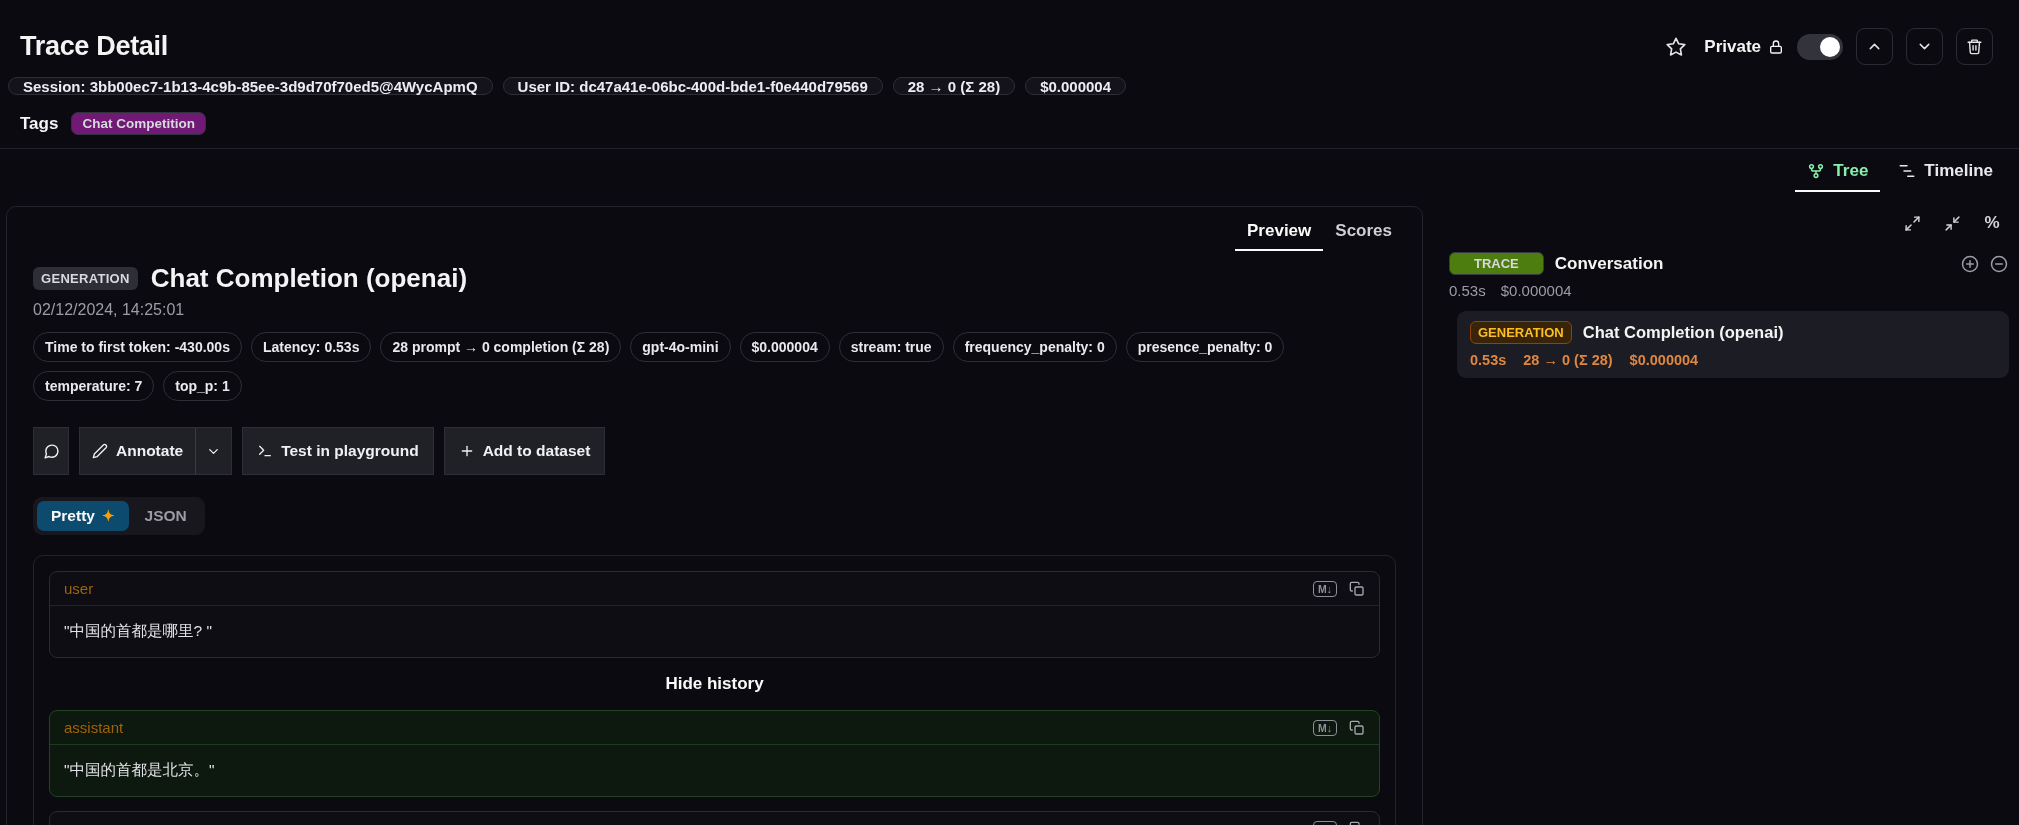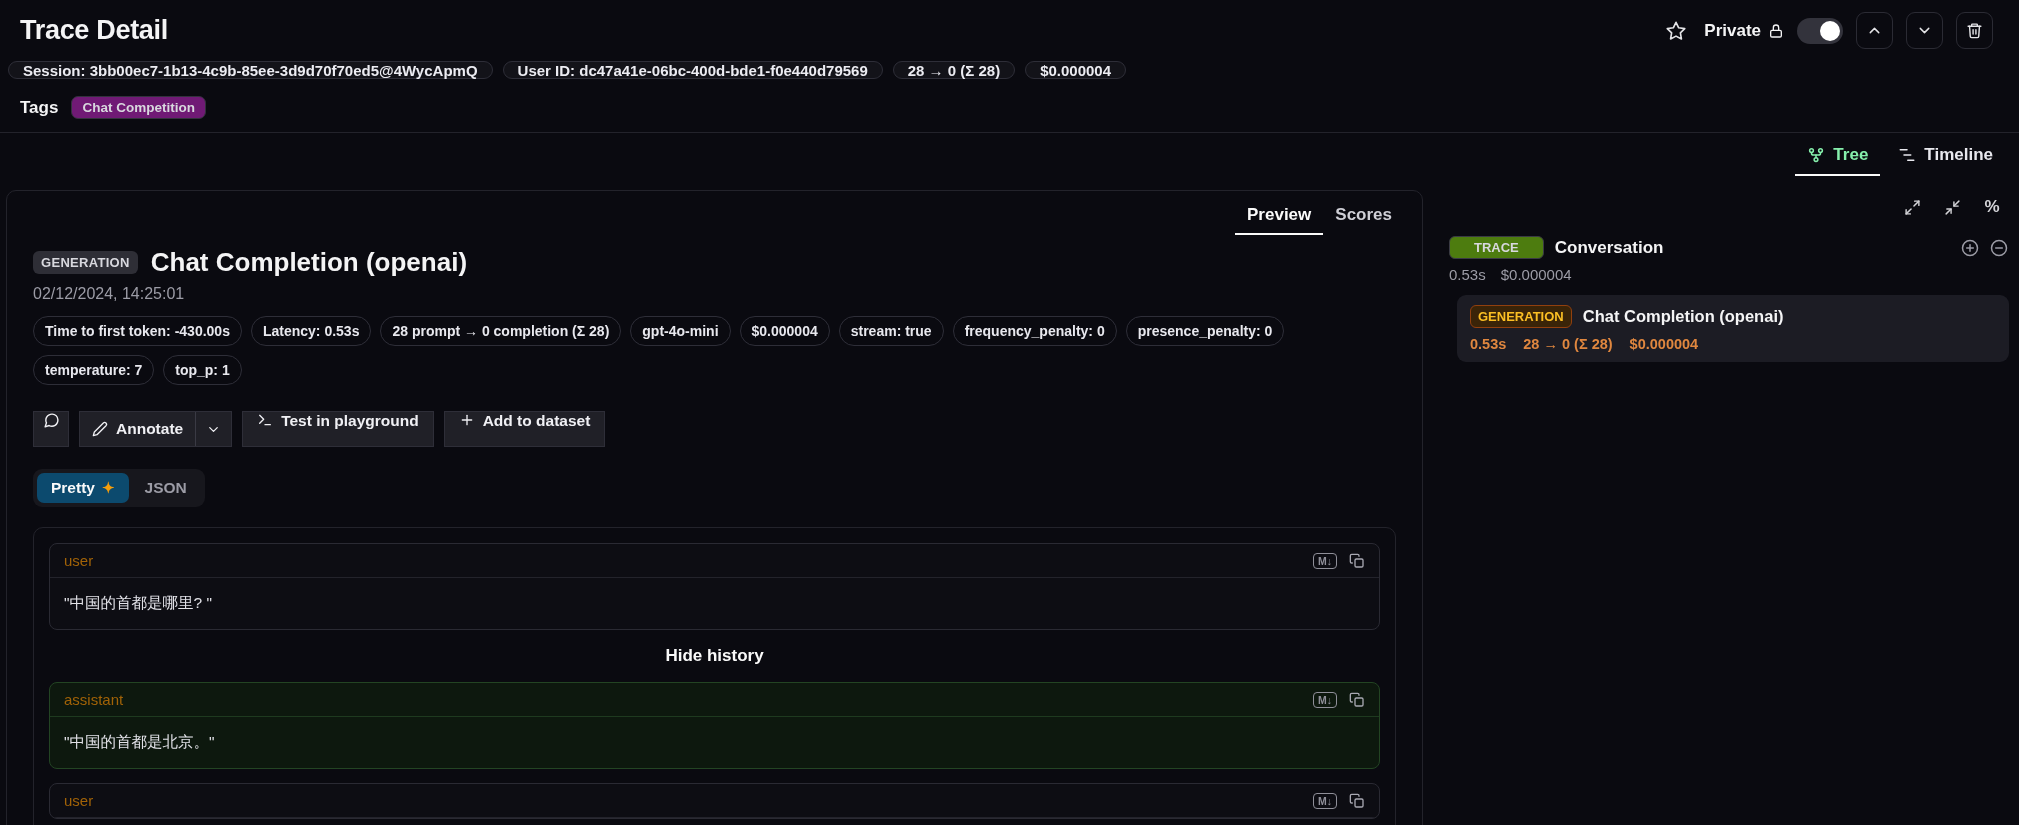--- a/index.html
+++ b/index.html
@@ -6,21 +6,21 @@
   html,body { margin:0; padding:0; }
   body {
     width:2019px; height:825px; overflow:hidden;
     background:#0a0a10; color:#f4f4f5;
     font-family:"Liberation Sans", sans-serif;
   }
   button { font-family:inherit; }
   svg { display:block; }
 
   
-  .topbar { display:flex; align-items:center; justify-content:space-between; padding:12px 26px 6px 20px; }
+  .topbar { display:flex; align-items:center; justify-content:space-between; padding:28px 26px 6px 20px; }
   .page-title { margin:0; font-size:27px; font-weight:700; letter-spacing:-0.3px; }
   .topbar-right { display:flex; align-items:center; gap:13px; }
   .ghost-btn { background:none; border:none; color:#e4e4e7; padding:4px; cursor:pointer; display:flex; align-items:center; }
   .private-group { display:flex; align-items:center; gap:7px; font-size:17px; font-weight:600; color:#f4f4f5; }
   .toggle { width:46px; height:26px; border-radius:13px; background:#33333c; position:relative; cursor:pointer; border:none; }
   .toggle .knob { position:absolute; right:3px; top:3px; width:20px; height:20px; border-radius:50%; background:#ffffff; }
   .sq-btn { width:37px; height:37px; border-radius:9px; border:1px solid #2b2b34; background:transparent; color:#e4e4e7;
             display:flex; align-items:center; justify-content:center; cursor:pointer; }
 
   
@@ -52,22 +52,22 @@
   .obs-header { display:flex; align-items:center; gap:13px; padding:0 26px; margin-top:12px; }
   .gen-badge { font-size:13px; font-weight:700; letter-spacing:.3px; color:#d8d8de; background:#2e2e36; border-radius:6px; padding:4px 8px; }
   .obs-title { font-size:26px; font-weight:700; margin:0; }
   .timestamp { padding:0 26px; margin-top:7px; font-size:16px; color:#9c9ca6; }
 
   .pills { display:flex; flex-wrap:wrap; gap:9px; padding:0 26px; margin-top:13px; }
   .pill { font-size:14px; font-weight:600; color:#e8e8ee; border:1px solid #2e2e38; background:transparent;
           border-radius:15px; padding:6px 11px; white-space:nowrap; }
 
   .actions { display:flex; gap:10px; padding:0 26px; margin-top:26px; align-items:center; }
-  .act-btn { display:flex; align-items:flex-start; gap:8px; background:#202027; border:1px solid #2e2e38; border-radius:0;
-             height:36px; padding:0 14px; font-size:15.5px; font-weight:600; color:#f0f0f4; cursor:pointer; }
+  .act-btn { display:flex; align-items:center; gap:8px; background:#202027; border:1px solid #2e2e38; border-radius:0;
+             height:48px; padding:0 14px; font-size:15.5px; font-weight:600; color:#f0f0f4; cursor:pointer; }
   .act-icon-btn { width:36px; padding:0; justify-content:center; }
   .split { padding:0; overflow:hidden; gap:0; cursor:default; }
   .split-main { display:flex; align-items:center; gap:8px; background:none; border:none; color:inherit; font:inherit;
                 font-weight:600; padding:0 12px; height:100%; cursor:pointer; }
   .split-sep { width:1px; align-self:stretch; background:#3a3a44; }
   .split-chev { display:flex; align-items:center; background:none; border:none; color:inherit; padding:0 10px; height:100%; cursor:pointer; }
 
   .segmented { display:inline-flex; background:#17171d; border-radius:9px; padding:4px; margin:22px 0 0 26px; gap:2px; }
   .seg { display:flex; align-items:center; gap:7px; font-size:15.5px; font-weight:600; color:#9c9ca6;
          padding:6px 14px; border-radius:7px; border:none; background:none; cursor:pointer; }

